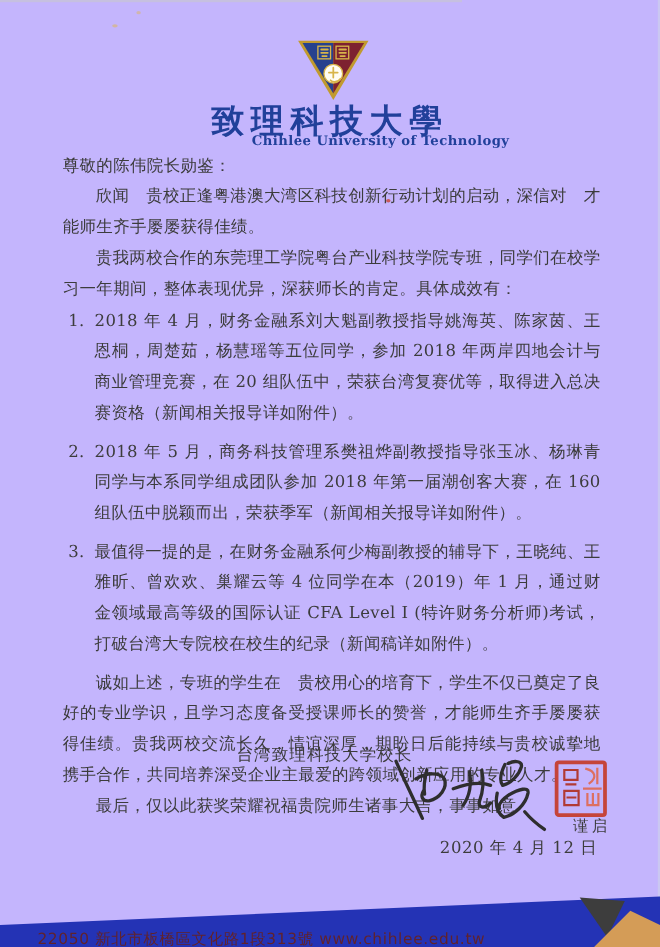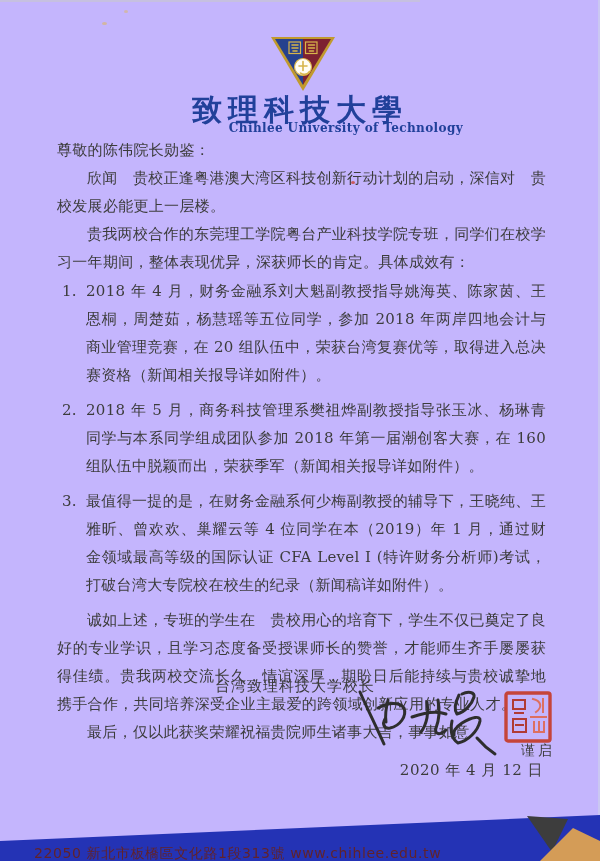--- a/index.html
+++ b/index.html
@@ -91,21 +91,21 @@
     <path class="goldline" d="M38.5,9 h6 m-6,3 h6 m-5,3 h4"></path>
     <circle cx="33" cy="31" r="8.5" fill="#fffdf4" stroke="#d8b54a" stroke-width="1.2"></circle>
     <path class="goldline" d="M33,25.5 v9 m-4,-4.5 h8 m-6.5,7 c2,2 7,2 9,-1.5"></path>
   </svg>
 
   <div class="uni-zh">致理科技大學</div>
   <div class="uni-en">Chihlee University of Technology</div>
 
   <div class="body-text">
     <p class="greeting">尊敬的陈伟院长勋鉴：</p>
-    <p class="indent">欣闻　贵校正逢粤港澳大湾区科技创新行动计划的启动，深信对　贵校发展必能更上一层楼。</p>
+    <p class="indent">欣闻　贵校正逢粤港澳大湾区科技创新行动计划的启动，深信对　才能师生齐手屡屡获得佳绩。</p>
     <p class="indent">贵我两校合作的东莞理工学院粤台产业科技学院专班，同学们在校学习一年期间，整体表现优异，深获师长的肯定。具体成效有：</p>
     <ol class="achievements">
       <li>
         <span class="num">1.</span>
         <span>2018 年 4 月，财务金融系刘大魁副教授指导姚海英、陈家茵、王恩桐，周楚茹，杨慧瑶等五位同学，参加 2018 年两岸四地会计与商业管理竞赛，在 20 组队伍中，荣获台湾复赛优等，取得进入总决赛资格（新闻相关报导详如附件）。</span>
       </li>
       <li>
         <span class="num">2.</span>
         <span>2018 年 5 月，商务科技管理系樊祖烨副教授指导张玉冰、杨琳青同学与本系同学组成团队参加 2018 年第一届潮创客大赛，在 160 组队伍中脱颖而出，荣获季军（新闻相关报导详如附件）。</span>
       </li>

